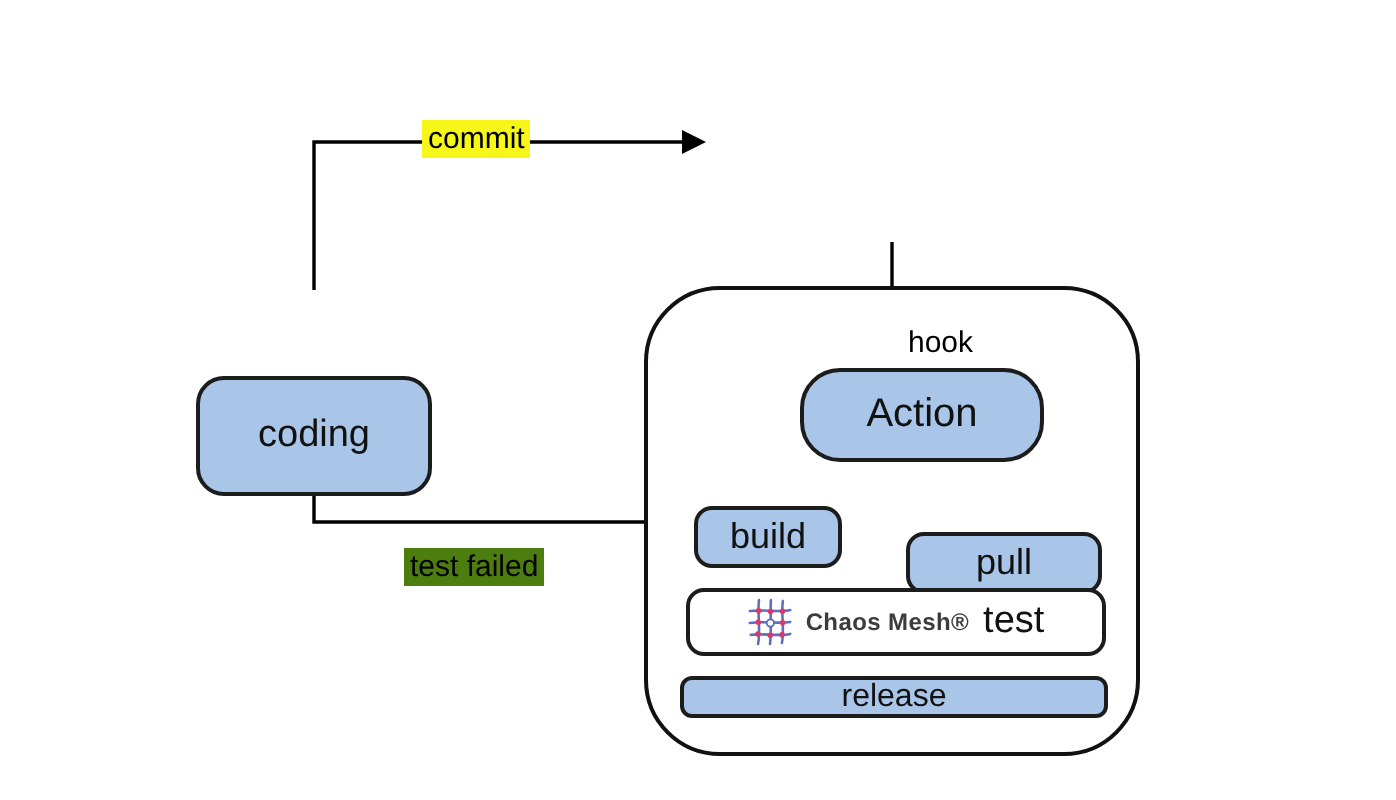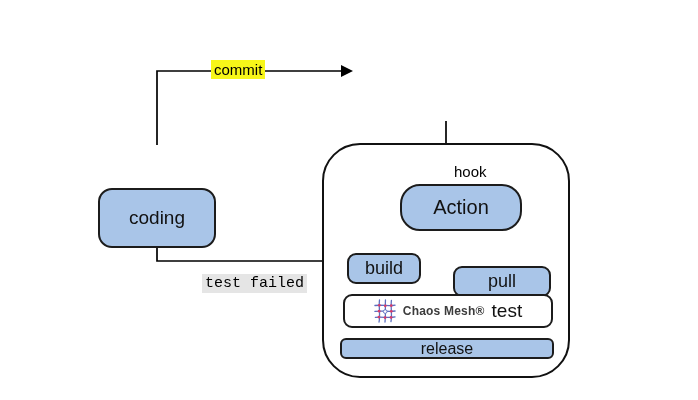--- a/index.html
+++ b/index.html
@@ -45,21 +45,21 @@
     position: absolute;
     font-size: 15px;
     color: #000000;
     padding: 0 3px;
     line-height: 19px;
     white-space: nowrap;
     margin-top: 12px;
   }
   .label-commit      { left: 211px; top: 48px;  background: #f7f619; }
   .label-hook        { left: 451px; top: 150px; background: transparent; text-align: center; }
-  .label-test-failed { left: 202px; top: 262px; background: #e5e5e5; font-family: Liberation Mono, monospace; }
+  .label-test-failed { left: 202px; top: 262px; background: #4d7c0f; }
   svg.overlay {
     position: absolute;
     left: 0; top: 0;
     width: 698px; height: 400px;
     pointer-events: none;
   }
   .arrow-line { stroke: #000000; stroke-width: 1.7; fill: none; }
   .arrow-head { fill: #000000; stroke: none; }
 </style>
 </head>

